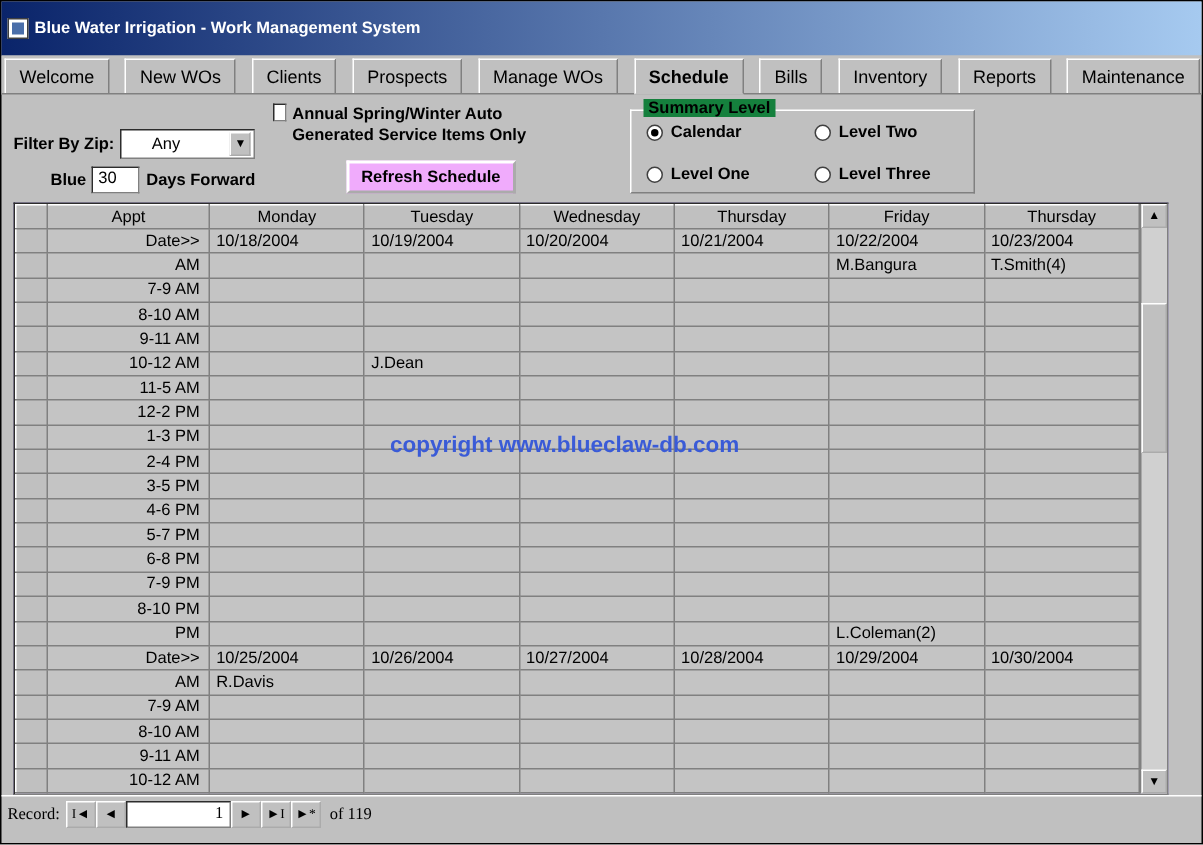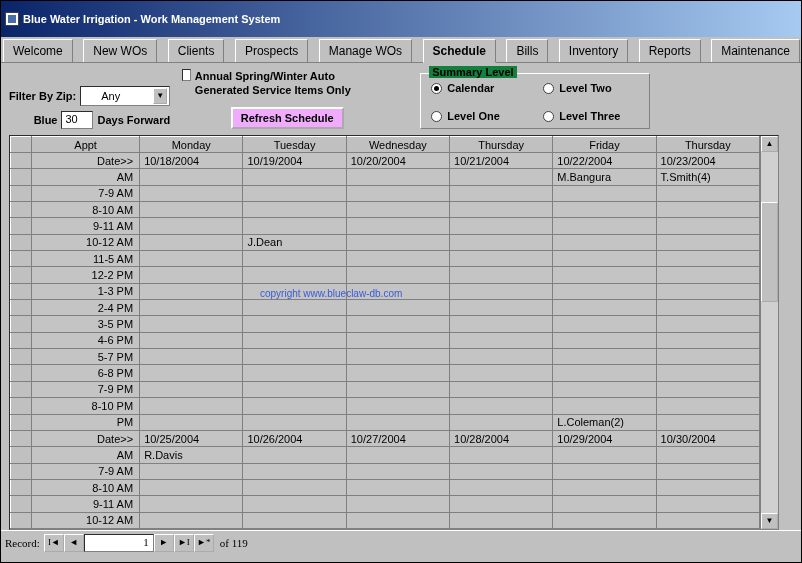--- a/index.html
+++ b/index.html
@@ -149,21 +149,21 @@
 .thumb { background:#c0c0c0; border:1px outset #fff; height:100px; margin-top:50px;}
 .recordnav {
   display:flex; align-items:center; gap:0; padding:3px 4px;
   border-top:1px solid #fff;
   font-family:Liberation Serif, serif;
 }
 .recordnav .rlbl { margin-right:4px;}
 .navbtn { width:20px;height:18px;background:#c0c0c0;border:1px outset #fff;text-align:center;line-height:14px;font-size:9px;font-family:inherit;}
 .recfield { width:70px;height:18px;border:1px inset #808080;background:#fff;text-align:right;padding:1px 4px;}
 .watermark {
-  position:absolute; color:#3a5bd7; font-weight:normal; font-size:10px;
+  position:absolute; color:#3a5bd7; font-weight:bold; font-size:15px;
   left:260px; top:288px; pointer-events:none;
 }
 .col-appt{width:92px;} .col-day{width:88px;}
 </style>
 </head>
 <body>
 
 <div class="window">
   <div class="titlebar">
     <span class="ticon"></span>

